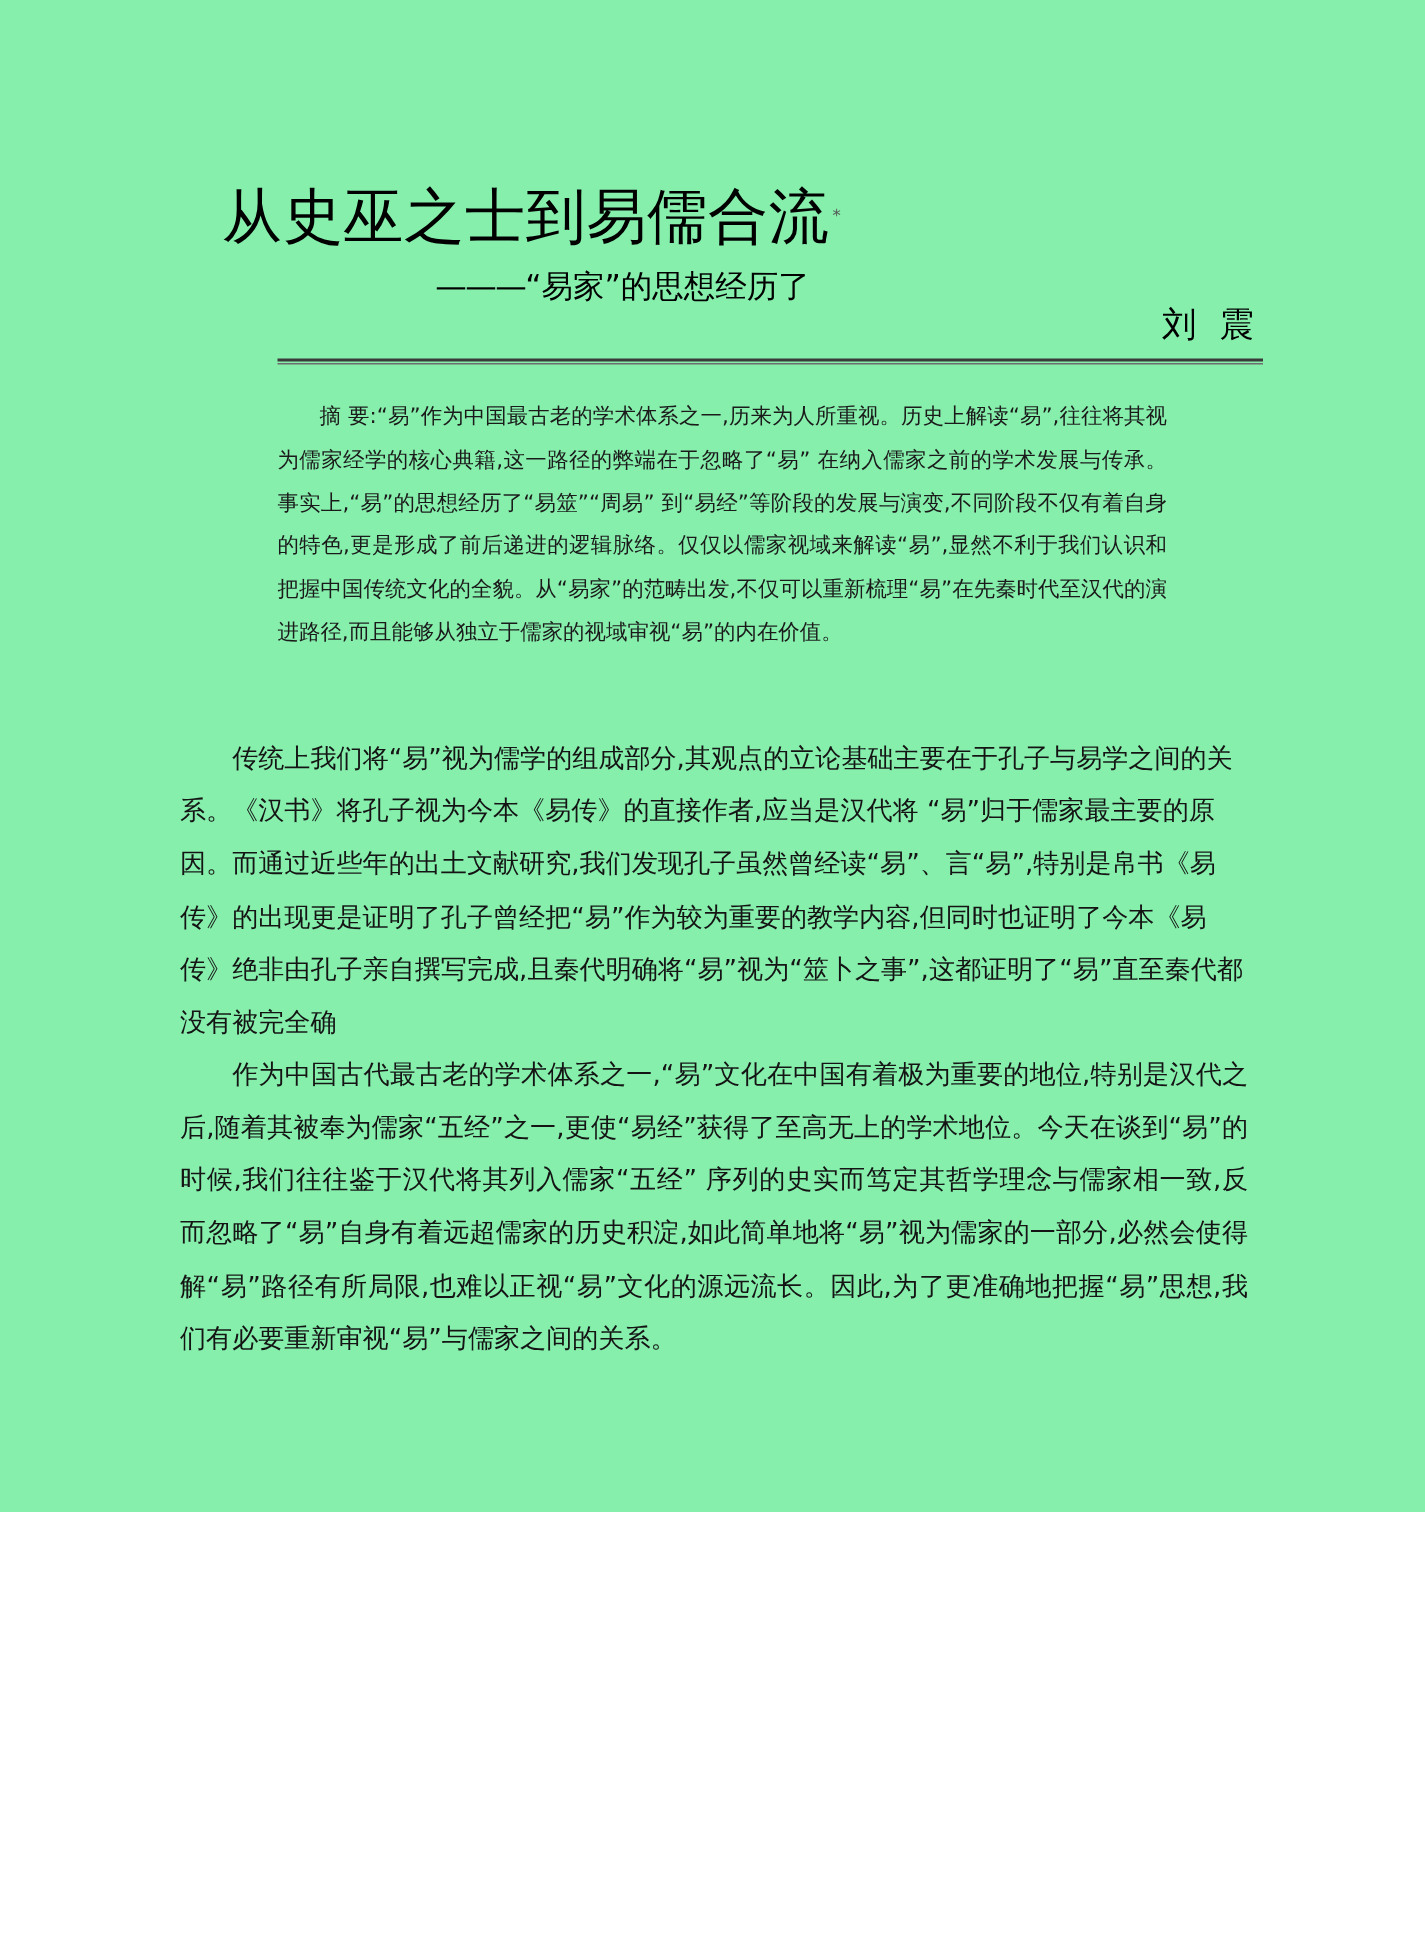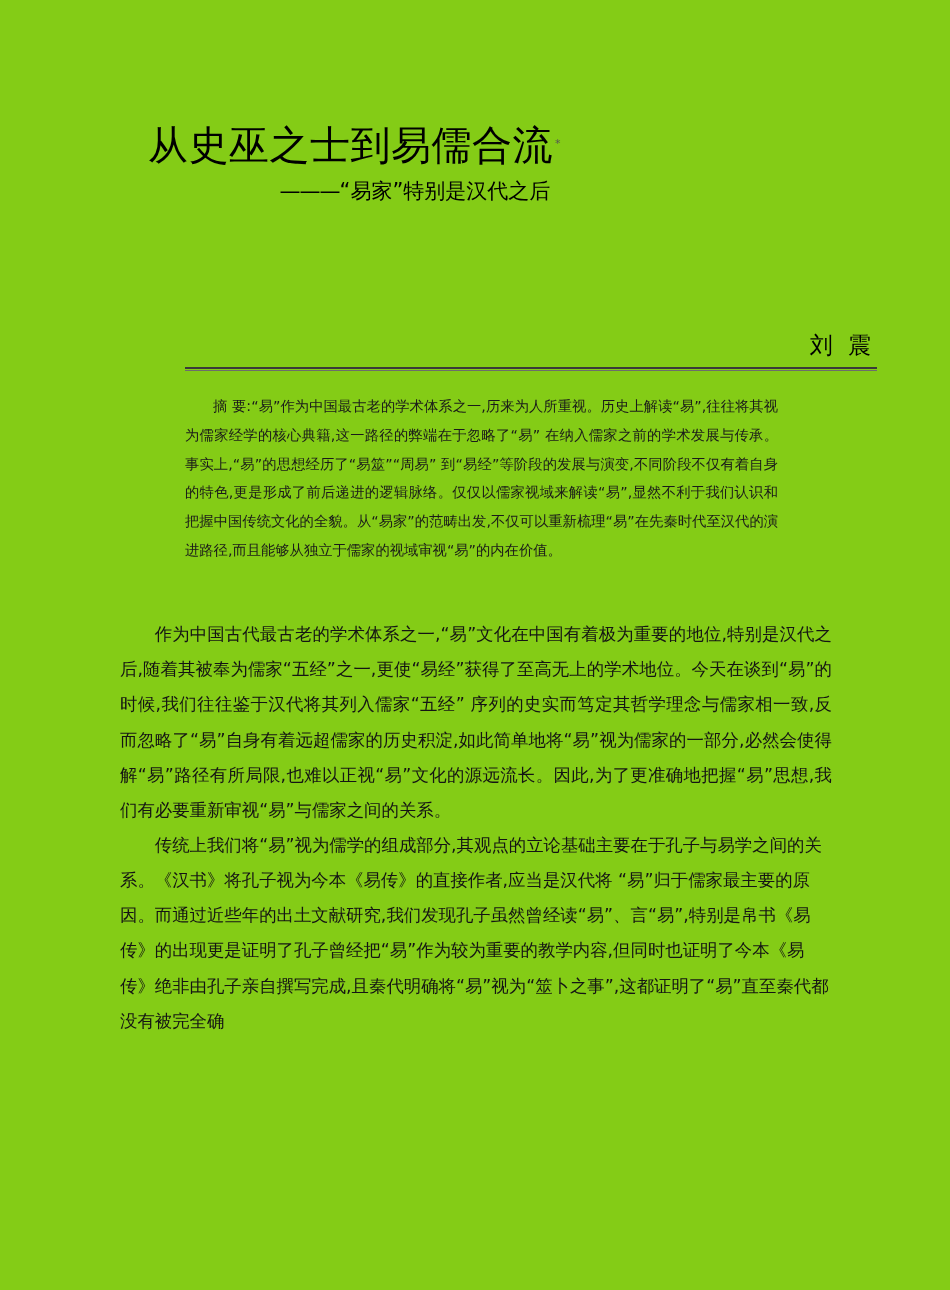--- a/index.html
+++ b/index.html
@@ -11,23 +11,23 @@
 
   body {
     font-family: "DejaVu Sans", "Liberation Sans", sans-serif;
     color: #000000;
     -webkit-font-smoothing: antialiased;
   }
 
   .page {
     position: relative;
     width: 950px;
-    height: 1290px;
+    height: 1008px;
     margin: 0 auto;
-    background: #84cc16;
+    background: #86efac;
     overflow: hidden;
     box-sizing: border-box;
   }
 
   
   .title-block {
     padding-top: 122px;
     padding-left: 148px;
     padding-right: 120px;
   }
@@ -65,23 +65,22 @@
     padding-right: 148px;
     white-space: nowrap;
   }
 
   .subtitle-dash {
     letter-spacing: -1px;
   }
 
   
   .author-zone {
-    margin-top: 128px;
     padding-left: 185px;
-    padding-right: 73px;
+    padding-right: 108px;
   }
 
   .author-name {
     text-align: right;
     font-size: 23px;
     line-height: 1.1;
     letter-spacing: 4px;
     padding-bottom: 8px;
     padding-right: 2px;
   }
@@ -176,37 +175,37 @@
 <body>
 
 <div class="page">
 
   <div class="title-block">
     <h1 class="doc-title">
       <span class="title-text">从史巫之士到易儒合流</span>
         <span class="title-footnote-mark">*</span>
     </h1>
     <div class="doc-subtitle">
-      <span class="subtitle-dash">———</span><span>“易家”特别是汉代之后</span>
+      <span class="subtitle-dash">———</span><span>“易家”的思想经历了</span>
     </div>
   </div>
 
   <div class="author-zone">
     <div class="author-name">刘  震</div>
     <div class="rule-double"></div>
   </div>
 
   <div class="abstract-zone">
 
     <div class="abstract-body">
       <span class="lead-indent"></span><span>摘 要:</span><span>“易”作为中国最古老的学术体系之一,历来为人所重视。历史上解读“易”,往往将其视为儒家经学的核心典籍,这一路径的弊端在于忽略了“易” 在纳入儒家之前的学术发展与传承。事实上,“易”的思想经历了“易筮”“周易” 到“易经”等阶段的发展与演变,不同阶段不仅有着自身的特色,更是形成了前后递进的逻辑脉络。仅仅以儒家视域来解读“易”,显然不利于我们认识和把握中国传统文化的全貌。从“易家”的范畴出发,不仅可以重新梳理“易”在先秦时代至汉代的演进路径,而且能够从独立于儒家的视域审视“易”的内在价值。</span>
     </div>
 
 
 
   </div>
 
   <div class="main-body">
+    <p class="body-para last-para">传统上我们将“易”视为儒学的组成部分,其观点的立论基础主要在于孔子与易学之间的关系。《汉书》将孔子视为今本《易传》的直接作者,应当是汉代将 “易”归于儒家最主要的原因。而通过近些年的出土文献研究,我们发现孔子虽然曾经读“易”、言“易”,特别是帛书《易传》的出现更是证明了孔子曾经把“易”作为较为重要的教学内容,但同时也证明了今本《易传》绝非由孔子亲自撰写完成,且秦代明确将“易”视为“筮卜之事”,这都证明了“易”直至秦代都没有被完全确</p>
     <p class="body-para">作为中国古代最古老的学术体系之一,“易”文化在中国有着极为重要的地位,特别是汉代之后,随着其被奉为儒家“五经”之一,更使“易经”获得了至高无上的学术地位。今天在谈到“易”的时候,我们往往鉴于汉代将其列入儒家“五经” 序列的史实而笃定其哲学理念与儒家相一致,反而忽略了“易”自身有着远超儒家的历史积淀,如此简单地将“易”视为儒家的一部分,必然会使得解“易”路径有所局限,也难以正视“易”文化的源远流长。因此,为了更准确地把握“易”思想,我们有必要重新审视“易”与儒家之间的关系。</p>
-    <p class="body-para last-para">传统上我们将“易”视为儒学的组成部分,其观点的立论基础主要在于孔子与易学之间的关系。《汉书》将孔子视为今本《易传》的直接作者,应当是汉代将 “易”归于儒家最主要的原因。而通过近些年的出土文献研究,我们发现孔子虽然曾经读“易”、言“易”,特别是帛书《易传》的出现更是证明了孔子曾经把“易”作为较为重要的教学内容,但同时也证明了今本《易传》绝非由孔子亲自撰写完成,且秦代明确将“易”视为“筮卜之事”,这都证明了“易”直至秦代都没有被完全确</p>
   </div>
 
 </div>
 
 </body></html>

